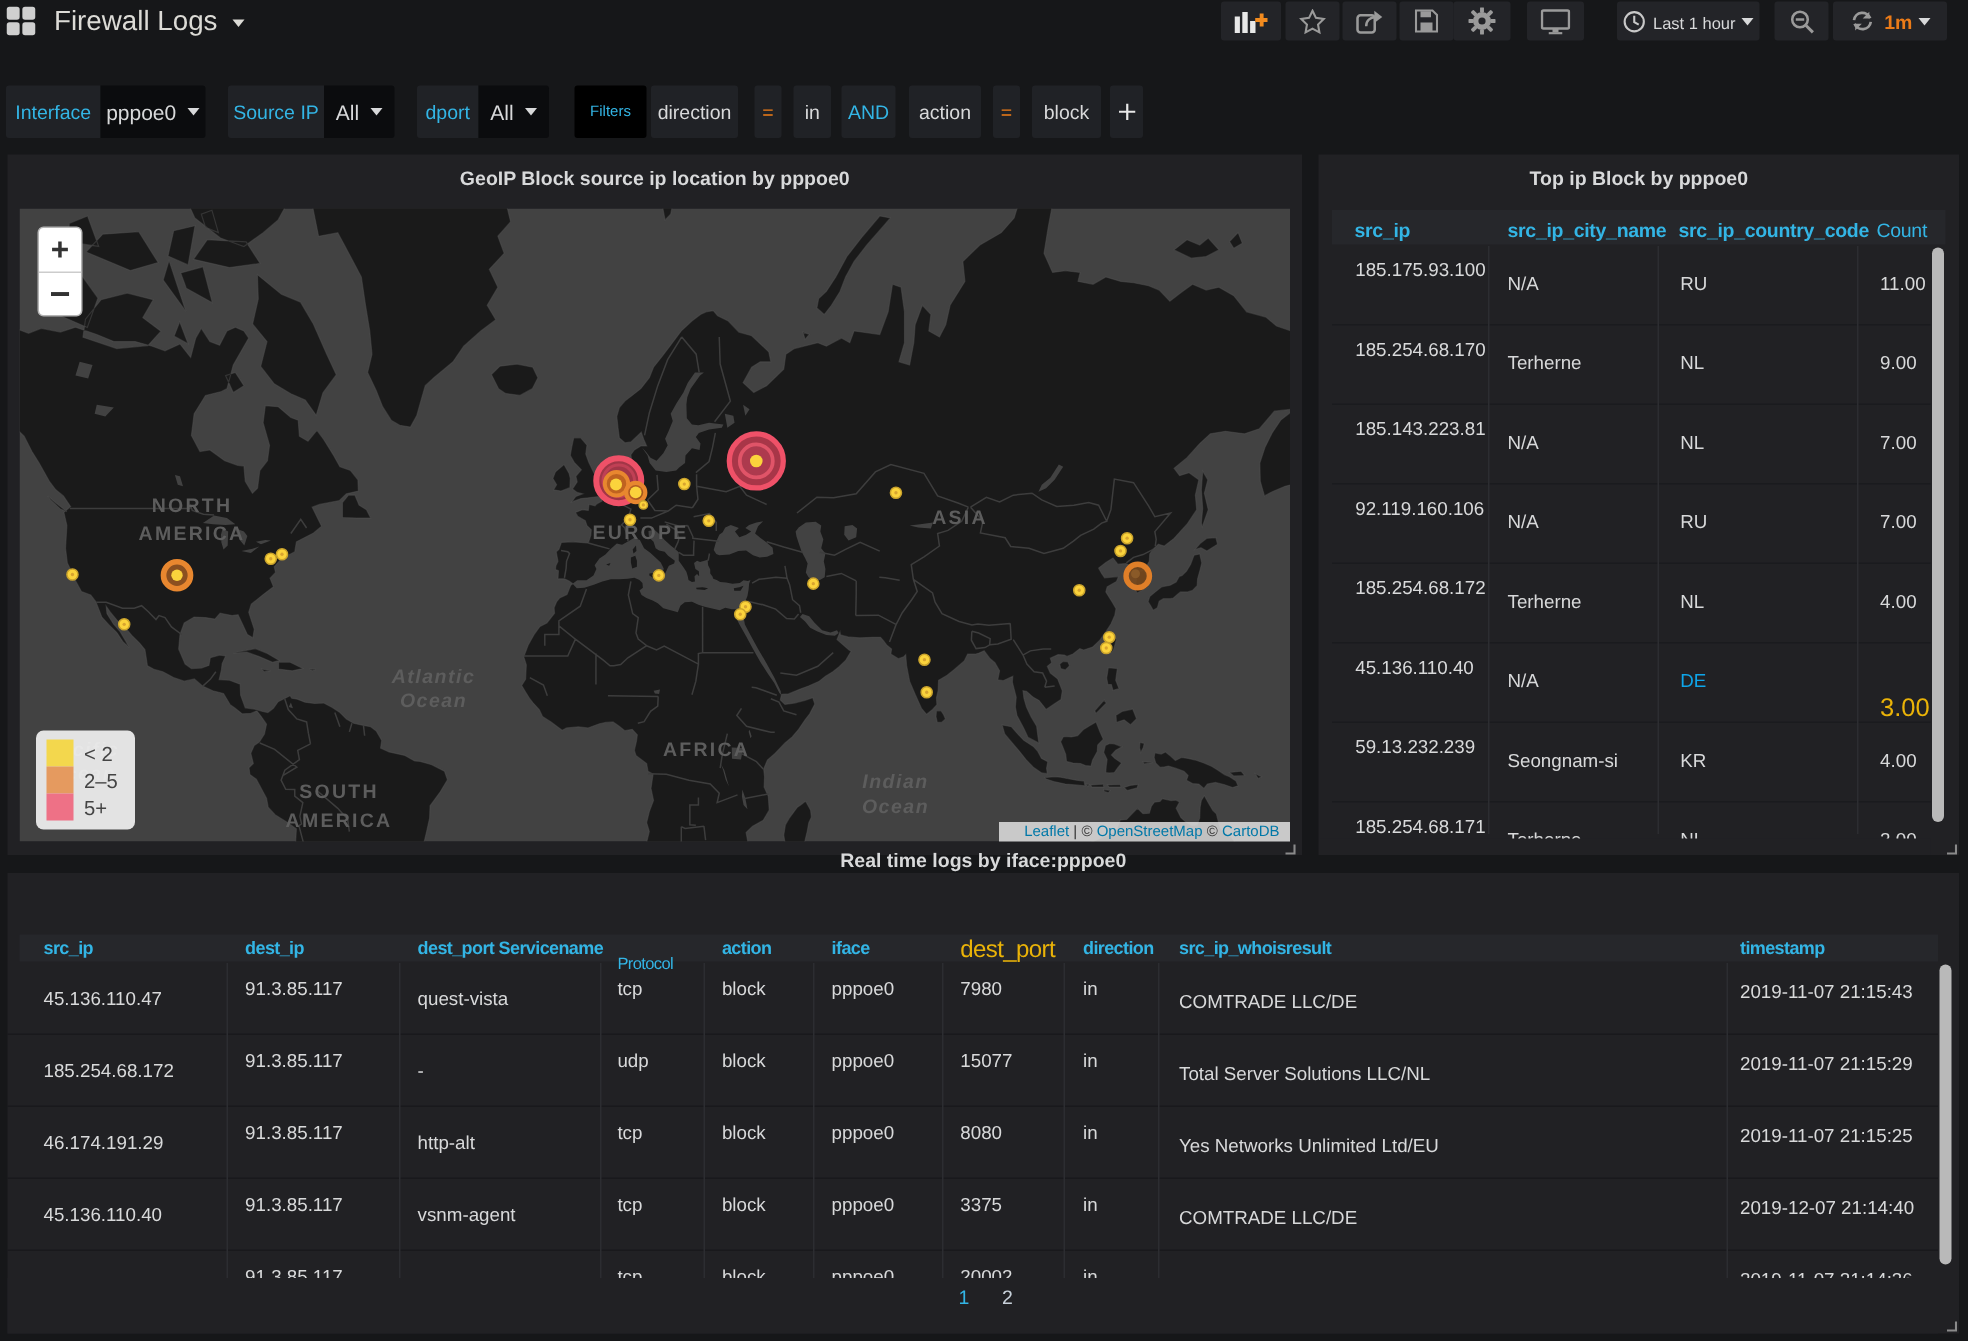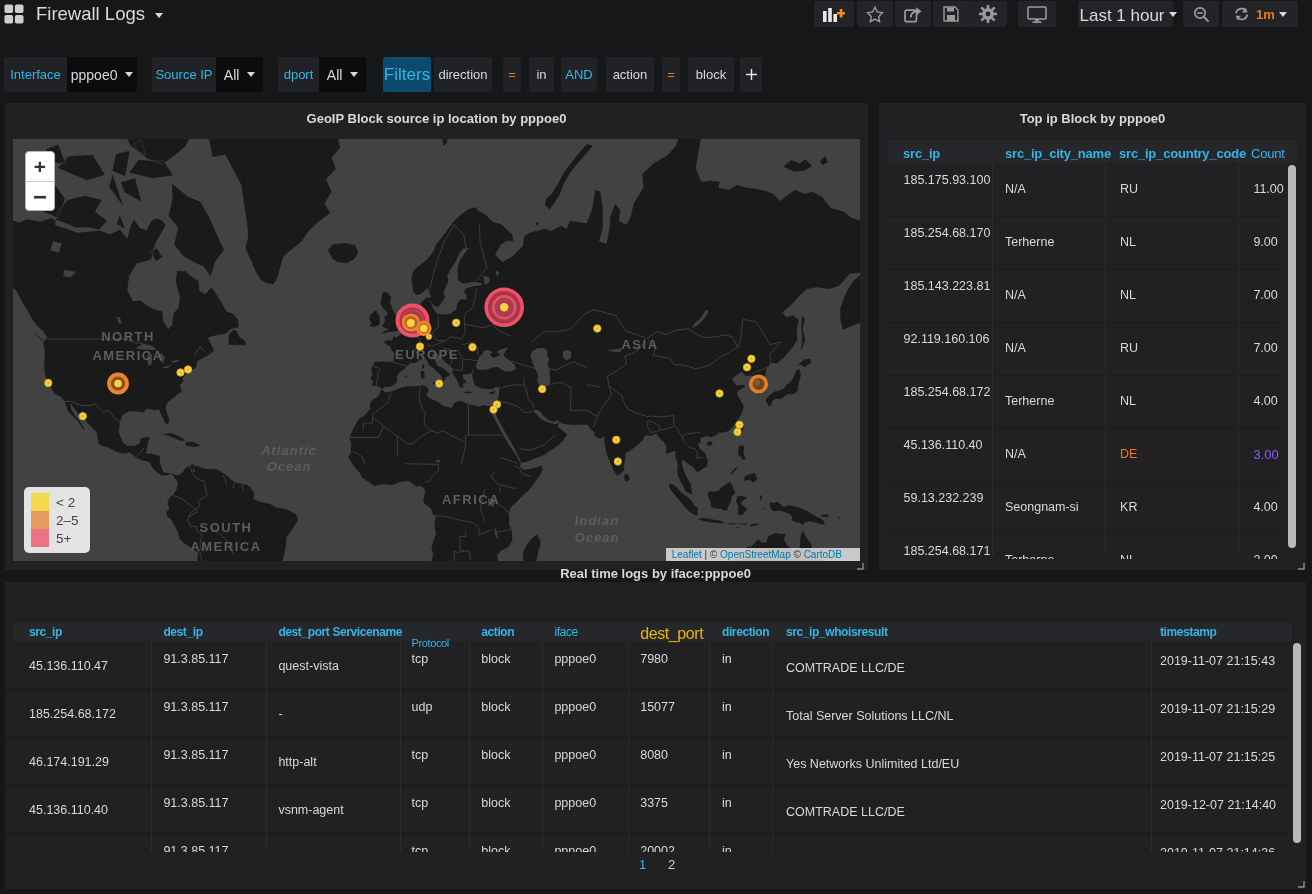--- a/index.html
+++ b/index.html
@@ -60,21 +60,21 @@
         <rect x="1" y="1" width="18" height="12" rx="1" fill="none" stroke="#9a9a9a" stroke-width="1.6"></rect>
         <rect x="8" y="13" width="4" height="2.4" fill="#9a9a9a"></rect>
         <rect x="5.5" y="15.4" width="9" height="1.6" fill="#9a9a9a"></rect>
       </svg>
     </div>
 <div style="position:absolute;left:1078px;top:1px;width:95px;height:26px;background:#232428;border-radius:2px;display:flex;align-items:center;justify-content:center;white-space:nowrap">
       <svg width="15" height="15" viewBox="0 0 15 15">
         <circle cx="7.5" cy="7.5" r="6.4" fill="none" stroke="#c8c8c8" stroke-width="1.4"></circle>
         <path d="M7.5 3.5v4.3l3 1.6" fill="none" stroke="#c8c8c8" stroke-width="1.4"></path>
       </svg>
-      <span style="color:#d8d9da;font-size:17px;margin:4px 4px 0 5px">Last 1 hour</span>
+      <span style="color:#d8d9da;font-size:11px;margin:4px 4px 0 5px">Last 1 hour</span>
       <span style="display:inline-block;width:0;height:0;border-left:4.5px solid transparent;border-right:4.5px solid transparent;border-top:5px solid #d8d9da;vertical-align:middle;margin-left:0px"></span>
     </div>
 <div style="position:absolute;left:1183px;top:1px;width:36px;height:26px;background:#232428;border-radius:2px;display:flex;align-items:center;justify-content:center;white-space:nowrap">
       <svg width="17" height="17" viewBox="0 0 17 17">
         <circle cx="7" cy="7" r="5.2" fill="none" stroke="#9a9a9a" stroke-width="1.7"></circle>
         <path d="M4.2 7h5.6" stroke="#9a9a9a" stroke-width="1.6"></path>
         <path d="M11 11l4.6 4.6" stroke="#9a9a9a" stroke-width="2"></path>
       </svg>
     </div>
 <div style="position:absolute;left:1222px;top:1px;width:76px;height:26px;background:#232428;border-radius:2px;display:flex;align-items:center;justify-content:center;white-space:nowrap">
@@ -92,21 +92,21 @@
     <div style="width:70px;background:#0b0c0e;color:#d8d9da;font-size:14px;display:flex;align-items:center;justify-content:center;border-radius:0 2px 2px 0">pppoe0&nbsp;&nbsp;<span style="display:inline-block;width:0;height:0;border-left:4.5px solid transparent;border-right:4.5px solid transparent;border-top:5px solid #d8d9da;vertical-align:middle;margin-left:0px"></span></div>
   </div>
 <div style="position:absolute;left:152px;top:57px;height:35px;display:flex">
     <div style="width:64px;background:#202226;color:#33b5e5;font-size:13px;display:flex;align-items:center;justify-content:center;border-radius:2px 0 0 2px">Source IP</div>
     <div style="width:47px;background:#0b0c0e;color:#d8d9da;font-size:14px;display:flex;align-items:center;justify-content:center;border-radius:0 2px 2px 0">All&nbsp;&nbsp;<span style="display:inline-block;width:0;height:0;border-left:4.5px solid transparent;border-right:4.5px solid transparent;border-top:5px solid #d8d9da;vertical-align:middle;margin-left:0px"></span></div>
   </div>
 <div style="position:absolute;left:278px;top:57px;height:35px;display:flex">
     <div style="width:41px;background:#202226;color:#33b5e5;font-size:13px;display:flex;align-items:center;justify-content:center;border-radius:2px 0 0 2px">dport</div>
     <div style="width:47px;background:#0b0c0e;color:#d8d9da;font-size:14px;display:flex;align-items:center;justify-content:center;border-radius:0 2px 2px 0">All&nbsp;&nbsp;<span style="display:inline-block;width:0;height:0;border-left:4.5px solid transparent;border-right:4.5px solid transparent;border-top:5px solid #d8d9da;vertical-align:middle;margin-left:0px"></span></div>
   </div>
-<div style="position:absolute;left:383px;top:57px;width:48px;height:35px;background:#0c4a6e;color:#33b5e5;font-size:17px;font-weight:400;display:flex;align-items:center;justify-content:center;border-radius:2px">Filters</div>
+<div style="position:absolute;left:383px;top:57px;width:48px;height:35px;background:#000000;color:#33b5e5;font-size:10px;font-weight:400;display:flex;align-items:center;justify-content:center;border-radius:2px">Filters</div>
 <div style="position:absolute;left:434px;top:57px;width:58px;height:35px;background:#202226;color:#d8d9da;font-size:13px;font-weight:400;display:flex;align-items:center;justify-content:center;border-radius:2px">direction</div>
 <div style="position:absolute;left:503px;top:57px;width:18px;height:35px;background:#202226;color:#eb7b18;font-size:13px;font-weight:400;display:flex;align-items:center;justify-content:center;border-radius:2px">=</div>
 <div style="position:absolute;left:529px;top:57px;width:25px;height:35px;background:#202226;color:#d8d9da;font-size:13px;font-weight:400;display:flex;align-items:center;justify-content:center;border-radius:2px">in</div>
 <div style="position:absolute;left:561px;top:57px;width:36px;height:35px;background:#202226;color:#33b5e5;font-size:13px;font-weight:400;display:flex;align-items:center;justify-content:center;border-radius:2px">AND</div>
 <div style="position:absolute;left:606px;top:57px;width:48px;height:35px;background:#202226;color:#d8d9da;font-size:13px;font-weight:400;display:flex;align-items:center;justify-content:center;border-radius:2px">action</div>
 <div style="position:absolute;left:662px;top:57px;width:18px;height:35px;background:#202226;color:#eb7b18;font-size:13px;font-weight:400;display:flex;align-items:center;justify-content:center;border-radius:2px">=</div>
 <div style="position:absolute;left:688px;top:57px;width:46px;height:35px;background:#202226;color:#d8d9da;font-size:13px;font-weight:400;display:flex;align-items:center;justify-content:center;border-radius:2px">block</div>
 <div style="position:absolute;left:740px;top:57px;width:22px;height:35px;background:#202226;border-radius:2px;display:flex;align-items:center;justify-content:center">
     <svg width="11" height="11" viewBox="0 0 12 12">
       <path d="M5.2 0h1.6v5.2H12v1.6H6.8V12H5.2V6.8H0V5.2h5.2z" fill="#e8e8e8"></path>
@@ -203,21 +203,21 @@
 <div style="height:30px;display:flex;align-items:center;justify-content:center;font-size:21px;font-weight:700;color:#333;border-bottom:1px solid #ccc">+</div>
 <div style="height:29px;display:flex;align-items:center;justify-content:center;font-size:24px;font-weight:700;color:#333">−</div>
   </div>
 <div style="position:absolute;left:23.5px;top:487px;width:66px;height:66px;background:rgba(255,255,255,0.85);border-radius:5px"></div>
 <div style="position:absolute;left:31px;top:493px;width:18px;height:18px;background:#f3d74d"></div>
 <div style="position:absolute;left:31px;top:511px;width:18px;height:18px;background:#e59a5f"></div>
 <div style="position:absolute;left:31px;top:529px;width:18px;height:18px;background:#ee7186"></div>
 <div style="position:absolute;left:56px;top:495px;font-size:13.5px;color:#444">&lt; 2</div>
 <div style="position:absolute;left:56px;top:513px;font-size:13.5px;color:#444">2–5</div>
 <div style="position:absolute;left:56px;top:531px;font-size:13.5px;color:#444">5+</div>
-<div style="position:absolute;left:666px;top:548px;width:194px;height:13px;background:rgba(230,230,230,0.82);font-size:10px;color:#333;text-align:right;padding-right:18px;line-height:13px">
+<div style="position:absolute;left:666px;top:548px;width:194px;height:13px;background:rgba(230,230,230,0.82);font-size:10px;color:#333;text-align:right;padding-right:7px;line-height:13px">
 <span style="color:#0078a8">Leaflet</span> | © <span style="color:#0078a8">OpenStreetMap</span> © <span style="color:#0078a8">CartoDB</span></div>
 <div style="position:absolute;left:888px;top:140px;width:409px;height:23px;background:#26272b"></div>
 <div style="position:absolute;left:903px;top:146px;font-size:13px;font-weight:700;color:#33b5e5;letter-spacing:-0.2px">src_ip</div>
 <div style="position:absolute;left:1005px;top:146px;font-size:13px;font-weight:700;color:#33b5e5;letter-spacing:-0.2px">src_ip_city_name</div>
 <div style="position:absolute;left:1119px;top:146px;font-size:13px;font-weight:700;color:#33b5e5;letter-spacing:-0.2px">src_ip_country_code</div>
 <div style="position:absolute;left:1251px;top:146px;font-size:13px;font-weight:400;color:#33b5e5;letter-spacing:-0.2px">Count</div>
 <div style="position:absolute;left:888px;top:216px;width:399px;height:1px;background:#1a1b1e"></div>
 <div style="position:absolute;left:888px;top:269px;width:399px;height:1px;background:#1a1b1e"></div>
 <div style="position:absolute;left:888px;top:322px;width:399px;height:1px;background:#1a1b1e"></div>
 <div style="position:absolute;left:888px;top:375px;width:399px;height:1px;background:#1a1b1e"></div>
@@ -242,39 +242,39 @@
 <div style="position:absolute;left:903.5px;top:332.0px;font-size:12.5px;color:#d8d9da">92.119.160.106</div>
 <div style="position:absolute;left:1005.0px;top:341.0px;font-size:12.5px;color:#d8d9da">N/A</div>
 <div style="position:absolute;left:1120.1px;top:341.0px;font-size:12.5px;color:#d8d9da">RU</div>
 <div style="position:absolute;left:1253.4px;top:341.0px;font-size:12.5px;color:#d8d9da">7.00</div>
 <div style="position:absolute;left:903.5px;top:385.0px;font-size:12.5px;color:#d8d9da">185.254.68.172</div>
 <div style="position:absolute;left:1005.0px;top:394.0px;font-size:12.5px;color:#d8d9da">Terherne</div>
 <div style="position:absolute;left:1120.1px;top:394.0px;font-size:12.5px;color:#d8d9da">NL</div>
 <div style="position:absolute;left:1253.4px;top:394.0px;font-size:12.5px;color:#d8d9da">4.00</div>
 <div style="position:absolute;left:903.5px;top:438.0px;font-size:12.5px;color:#d8d9da">45.136.110.40</div>
 <div style="position:absolute;left:1005.0px;top:447.0px;font-size:12.5px;color:#d8d9da">N/A</div>
-<div style="position:absolute;left:1120.1px;top:447.0px;font-size:12.5px;color:#f97316">DE</div>
-<div style="position:absolute;left:1253.4px;top:447.0px;font-size:13px;color:#8b5cf6">3.00</div>
+<div style="position:absolute;left:1120.1px;top:447.0px;font-size:12.5px;color:#0ea5e9">DE</div>
+<div style="position:absolute;left:1253.4px;top:462px;font-size:17px;color:#eab308">3.00</div>
 <div style="position:absolute;left:903.5px;top:491.0px;font-size:12.5px;color:#d8d9da">59.13.232.239</div>
 <div style="position:absolute;left:1005.0px;top:500.0px;font-size:12.5px;color:#d8d9da">Seongnam-si</div>
 <div style="position:absolute;left:1120.1px;top:500.0px;font-size:12.5px;color:#d8d9da">KR</div>
 <div style="position:absolute;left:1253.4px;top:500.0px;font-size:12.5px;color:#d8d9da">4.00</div>
 <div style="position:absolute;left:903.5px;top:544.0px;font-size:12.5px;color:#d8d9da">185.254.68.171</div>
 <div style="position:absolute;left:1005.0px;top:553.0px;font-size:12.5px;color:#d8d9da">Terherne</div>
 <div style="position:absolute;left:1120.1px;top:553.0px;font-size:12.5px;color:#d8d9da">NL</div>
 <div style="position:absolute;left:1253.4px;top:553.0px;font-size:12.5px;color:#d8d9da">2.00</div>
 <div style="position:absolute;left:880px;top:559px;width:407px;height:11px;background:#212124"></div>
 <div style="position:absolute;left:1288px;top:165px;width:8px;height:383px;background:#b9b9b9;border-radius:4px"></div>
 <div style="position:absolute;left:13px;top:623px;width:1279px;height:18px;background:#26272b"></div>
 <div style="position:absolute;left:29px;top:625px;font-size:12px;font-weight:700;color:#33b5e5;letter-spacing:-0.4px">src_ip</div>
 <div style="position:absolute;left:163.4px;top:625px;font-size:12px;font-weight:700;color:#33b5e5;letter-spacing:-0.4px">dest_ip</div>
 <div style="position:absolute;left:278.40000000000003px;top:625px;font-size:12px;font-weight:700;color:#33b5e5;letter-spacing:-0.4px">dest_port Servicename</div>
 <div style="position:absolute;left:411.6px;top:637px;font-size:11px;font-weight:400;color:#33b5e5;letter-spacing:-0.4px">Protocol</div>
 <div style="position:absolute;left:481.3px;top:625px;font-size:12px;font-weight:700;color:#33b5e5;letter-spacing:-0.4px">action</div>
-<div style="position:absolute;left:554.4px;top:625px;font-size:12px;font-weight:400;color:#33b5e5;letter-spacing:-0.4px">iface</div>
+<div style="position:absolute;left:554.4px;top:625px;font-size:12px;font-weight:700;color:#33b5e5;letter-spacing:-0.4px">iface</div>
 <div style="position:absolute;left:640.2px;top:625px;font-size:16px;font-weight:400;color:#eab308;letter-spacing:-0.4px">dest_port</div>
 <div style="position:absolute;left:722px;top:625px;font-size:12px;font-weight:700;color:#33b5e5;letter-spacing:-0.4px">direction</div>
 <div style="position:absolute;left:786.0px;top:625px;font-size:12px;font-weight:700;color:#33b5e5;letter-spacing:-0.4px">src_ip_whoisresult</div>
 <div style="position:absolute;left:1160.0px;top:625px;font-size:12px;font-weight:700;color:#33b5e5;letter-spacing:-0.4px">timestamp</div>
 <div style="position:absolute;left:29px;top:659px;font-size:12.5px;color:#d8d9da">45.136.110.47</div>
 <div style="position:absolute;left:163.4px;top:652px;font-size:12.5px;color:#d8d9da">91.3.85.117</div>
 <div style="position:absolute;left:278.40000000000003px;top:659px;font-size:12.5px;color:#d8d9da">quest-vista</div>
 <div style="position:absolute;left:411.6px;top:651.5px;font-size:12.5px;color:#d8d9da">tcp</div>
 <div style="position:absolute;left:481.3px;top:651.5px;font-size:12.5px;color:#d8d9da">block</div>
 <div style="position:absolute;left:554.4px;top:651.5px;font-size:12.5px;color:#d8d9da">pppoe0</div>

